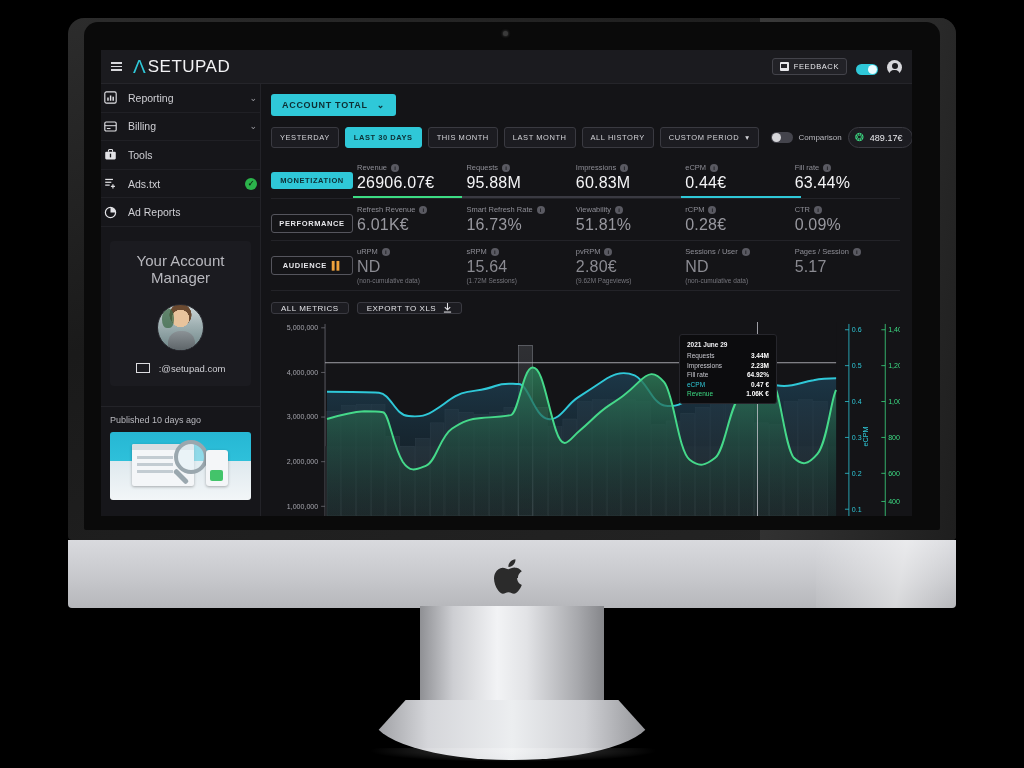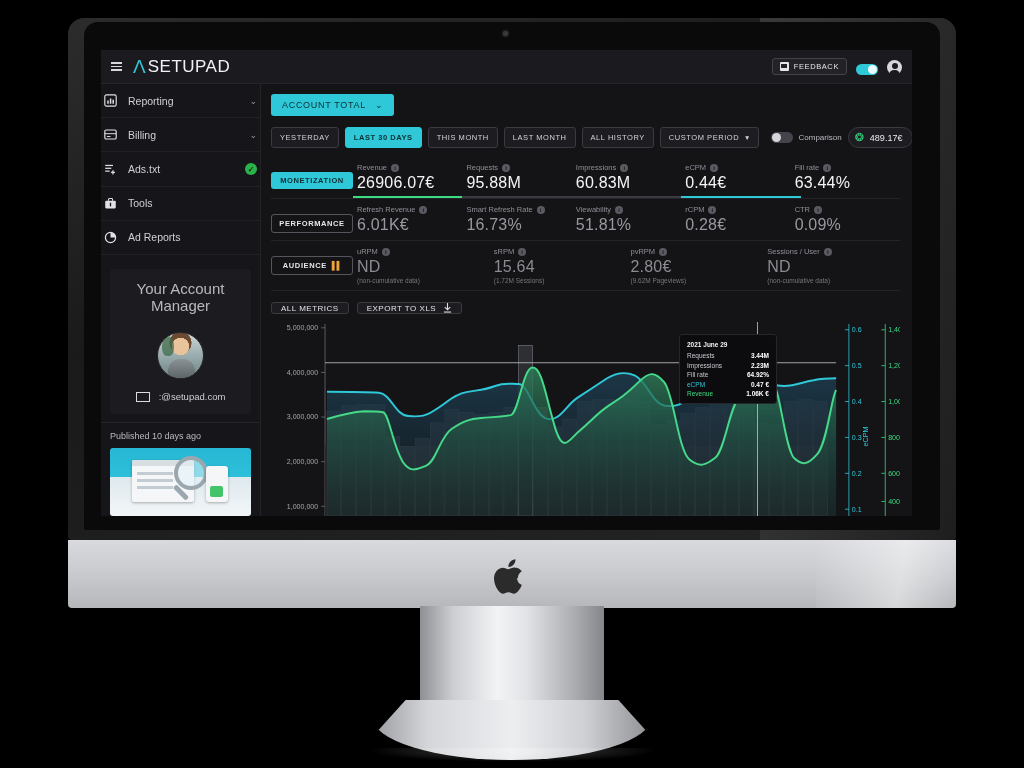--- a/index.html
+++ b/index.html
@@ -130,41 +130,41 @@
     background:#3f6b4a; border-radius:50% 50% 40% 40%; opacity:.75;
   }
   .am-mail { display:flex; align-items:center; justify-content:center; gap:9px; margin-top:12px; }
   .mail-ic { width:14px;height:10px;border:1.4px solid #dcdce0; position:relative; }
   .mail-ic::after{content:'';position:absolute;left:0;top:0;width:100%;height:100%;
     background:linear-gradient(135deg,transparent 44%,#dcdce0 45%,#dcdce0 50%,transparent 51%),
                linear-gradient(225deg,transparent 44%,#dcdce0 45%,#dcdce0 50%,transparent 51%);
     background-size:50% 70%; background-repeat:no-repeat; background-position:0 0,100% 0;}
   .am-mail span { color:#cfcfd4; font-size:9.5px; }
 
-  .pub-sec { margin-top:8px; padding:8px 9px 0; border-top:1px solid #232328; }
+  .pub-sec { margin-top:20px; padding:8px 9px 16px; border-top:1px solid #232328; }
   .pub-label { color:#b8b8be; font-size:9px; margin-bottom:7px; }
   .pub-thumb {
     height:68px; border-radius:3px;
     background: linear-gradient(180deg,#26b7d4 0%,#2ec0da 42%,#dfe9ee 43%,#f2f6f8 100%);
     position:relative; overflow:hidden;
   }
   .pt-win { position:absolute; left:22px; top:12px; width:62px; height:42px; background:#f4f6f8; border-radius:2px; box-shadow:0 1px 3px rgba(0,0,0,.3); }
   .pt-win::before{content:'';position:absolute;left:0;top:0;width:100%;height:6px;background:#d9dee2;border-radius:2px 2px 0 0;}
   .pt-win i{position:absolute;left:5px;top:12px;width:36px;height:3px;background:#c3ccd2;box-shadow:0 7px 0 #c3ccd2,0 14px 0 #c3ccd2;}
   .pt-glass{position:absolute;left:64px;top:8px;width:34px;height:34px;border:4px solid #9aa7ae;border-radius:50%;background:rgba(225,240,246,.55);}
   .pt-handle{position:absolute;left:62px;top:42px;width:18px;height:5px;background:#9aa7ae;transform:rotate(45deg);border-radius:2px;}
   .pt-phone{position:absolute;left:96px;top:18px;width:22px;height:36px;background:#f4f6f8;border-radius:3px;box-shadow:0 1px 3px rgba(0,0,0,.3);}
   .pt-phone::after{content:'';position:absolute;left:4px;top:20px;width:13px;height:11px;background:#43c46a;border-radius:2px;}
 
   
   .main { flex:1; min-width:0; background:#141417; padding:10px 12px 0 10px; overflow:hidden; display:flex; flex-direction:column; }
 
   .acct-btn {
     background:#2fc8d8; color:#0d2e33; border:none; border-radius:3px;
-    padding:6px 11px; font-size:9px; letter-spacing:.7px; font-weight:normal; cursor:pointer;
+    padding:6px 11px; font-size:9px; letter-spacing:.7px; font-weight:bold; cursor:pointer;
     display:inline-flex; align-items:center; gap:9px; align-self:flex-start;
   }
   .filters { display:flex; align-items:center; gap:6px; margin-top:11px; }
   .f-btn {
     border:1px solid #3a3a41; background:#1c1c21; color:#d4d4d9;
     font-size:7.5px; letter-spacing:.55px; padding:5px 8px; border-radius:3px; cursor:pointer; white-space:nowrap;
   }
   .f-btn.active { background:#2fc8d8; border-color:#2fc8d8; color:#0d2e33; font-weight:bold; }
   .f-btn.dd { display:inline-flex; align-items:center; gap:6px; }
   .cmp-wrap { display:flex; align-items:center; gap:6px; margin-left:6px; }
@@ -281,37 +281,37 @@
               <rect x="1" y="2.5" width="14" height="11" rx="1.6" fill="none" stroke="currentColor" stroke-width="1.4"></rect>
               <line x1="1" y1="7" x2="15" y2="7" stroke="currentColor" stroke-width="1.2"></line>
               <line x1="3.5" y1="10.5" x2="8" y2="10.5" stroke="currentColor" stroke-width="1.2"></line>
             </svg>
             <span>Billing</span>
             <span class="chev">⌄</span>
           </div>
 
           <div class="nav-item">
             <svg class="nav-ic" viewBox="0 0 16 16">
+              <rect x="1.5" y="4.5" width="13" height="9.5" rx="1.4" fill="currentColor"></rect>
+              <path d="M5.5 4.5V3a1.2 1.2 0 011.2-1.2h2.6A1.2 1.2 0 0110.5 3v1.5" fill="none" stroke="currentColor" stroke-width="1.3"></path>
+              <rect x="7.2" y="7" width="1.6" height="4.5" fill="#16161a"></rect>
+            </svg>
+            <span>Tools</span>
+          </div>
+
+          <div class="nav-item">
+            <svg class="nav-ic" viewBox="0 0 16 16">
               <line x1="1.5" y1="3" x2="11" y2="3" stroke="currentColor" stroke-width="1.5"></line>
               <line x1="1.5" y1="6.5" x2="9" y2="6.5" stroke="currentColor" stroke-width="1.5"></line>
               <line x1="1.5" y1="10" x2="7" y2="10" stroke="currentColor" stroke-width="1.5"></line>
               <line x1="11" y1="9" x2="11" y2="14" stroke="currentColor" stroke-width="1.5"></line>
               <line x1="8.5" y1="11.5" x2="13.5" y2="11.5" stroke="currentColor" stroke-width="1.5"></line>
             </svg>
             <span>Ads.txt</span>
             <span class="ok-badge">✓</span>
-          </div>
-
-          <div class="nav-item">
-            <svg class="nav-ic" viewBox="0 0 16 16">
-              <rect x="1.5" y="4.5" width="13" height="9.5" rx="1.4" fill="currentColor"></rect>
-              <path d="M5.5 4.5V3a1.2 1.2 0 011.2-1.2h2.6A1.2 1.2 0 0110.5 3v1.5" fill="none" stroke="currentColor" stroke-width="1.3"></path>
-              <rect x="7.2" y="7" width="1.6" height="4.5" fill="#16161a"></rect>
-            </svg>
-            <span>Tools</span>
           </div>
 
           <div class="nav-item">
             <svg class="nav-ic" viewBox="0 0 16 16">
               <circle cx="8" cy="8" r="6.3" fill="none" stroke="currentColor" stroke-width="1.5"></circle>
               <path d="M8 8V1.7A6.3 6.3 0 0114.3 8z" fill="currentColor"></path>
             </svg>
             <span>Ad Reports</span>
           </div>
 
@@ -482,20 +482,27 @@
                   <div class="mval">2.80€</div>
                   <div class="msub">(9.62M Pageviews)</div>
                 </div>
                 <div class="mcell">
                   <div class="mlabel">
                       <span>Sessions / User</span>
                       <span class="info-dot">i</span>
                     </div>
                   <div class="mval">ND</div>
                   <div class="msub">(non-cumulative data)</div>
+                </div>
+                <div class="mcell">
+                  <div class="mlabel">
+                      <span>Pages / Session</span>
+                      <span class="info-dot">i</span>
+                    </div>
+                  <div class="mval">5.17</div>
                 </div>
               </div>
             </div>
           </div>
 
           <div class="toolbar">
             <button class="t-btn">
               <span>ALL METRICS</span>
             </button>
             <button class="t-btn">

